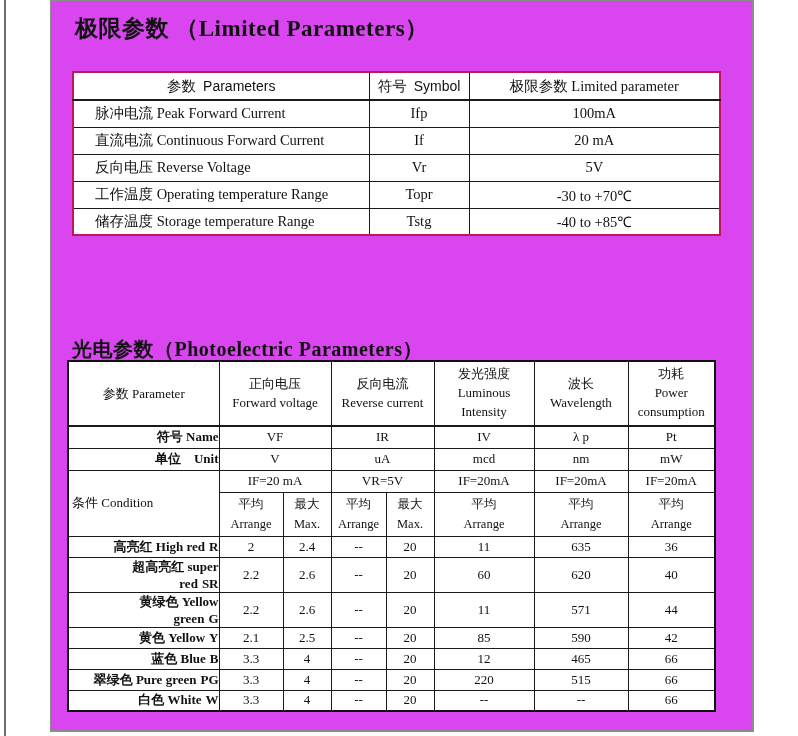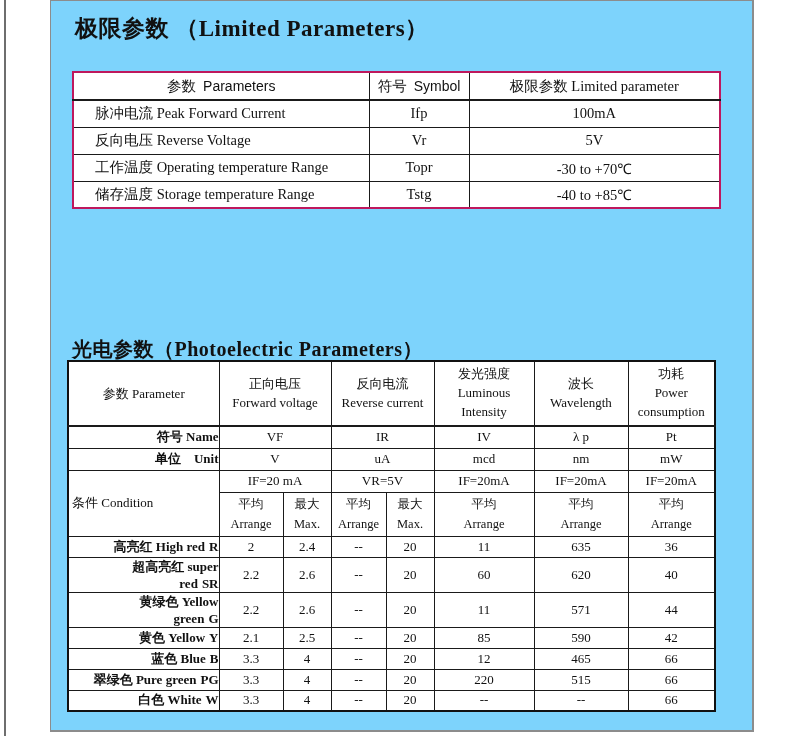--- a/index.html
+++ b/index.html
@@ -1,19 +1,19 @@
 <!DOCTYPE html>
 <html><head>
 <meta charset="utf-8">
 <style>
   * { margin:0; padding:0; box-sizing:border-box; }
   html,body { width:798px; height:736px; background:#ffffff; font-family:"Liberation Serif", serif; color:#111; }
   .canvas { position:relative; width:798px; height:736px; background:#fff; overflow:hidden; }
   .scan-line { position:absolute; left:4px; top:0; width:2px; height:736px; background:#6e6e6e; }
-  .page { position:absolute; left:50px; top:0; width:704px; height:732px; background:#7dd3fc;
+  .page { position:absolute; left:50px; top:0; width:704px; height:732px; background:#d946ef;
           border:1px solid #8c8c8c; border-right-width:2px; border-bottom-width:2px; }
 
   .doc-title1 { position:absolute; left:24px; top:12px; font-size:23px; font-weight:bold; letter-spacing:0.5px; }
   .doc-title2 { position:absolute; left:21px; top:292px; font-size:20px; font-weight:bold; letter-spacing:0.5px;margin-top:43px; }
 
   table { border-collapse:collapse; table-layout:fixed; background:#fff; }
   td { border:1px solid #1a1a1a; text-align:center; vertical-align:middle; overflow:hidden; }
 
   
   .t1 { position:absolute; left:21px; top:70px; width:647px; border:2px solid #be185d; font-size:14.5px; }
@@ -63,20 +63,25 @@
           <span>符号</span><span class="sans gap-l">Symbol</span>
         </td>
         <td>极限参数 Limited parameter</td>
       </tr>
       <tr class="r">
         <td class="lbl">脉冲电流 Peak Forward Current</td>
         <td>Ifp</td>
         <td>100mA</td>
       </tr>
       <tr class="r">
+        <td class="lbl">直流电流 Continuous Forward Current</td>
+        <td>If</td>
+        <td>20 mA</td>
+      </tr>
+      <tr class="r">
         <td class="lbl">反向电压 Reverse Voltage</td>
         <td>Vr</td>
         <td>5V</td>
       </tr>
       <tr class="r">
         <td class="lbl">工作温度 Operating temperature Range</td>
         <td>Topr</td>
         <td>-30 to +70℃</td>
       </tr>
       <tr class="r">

